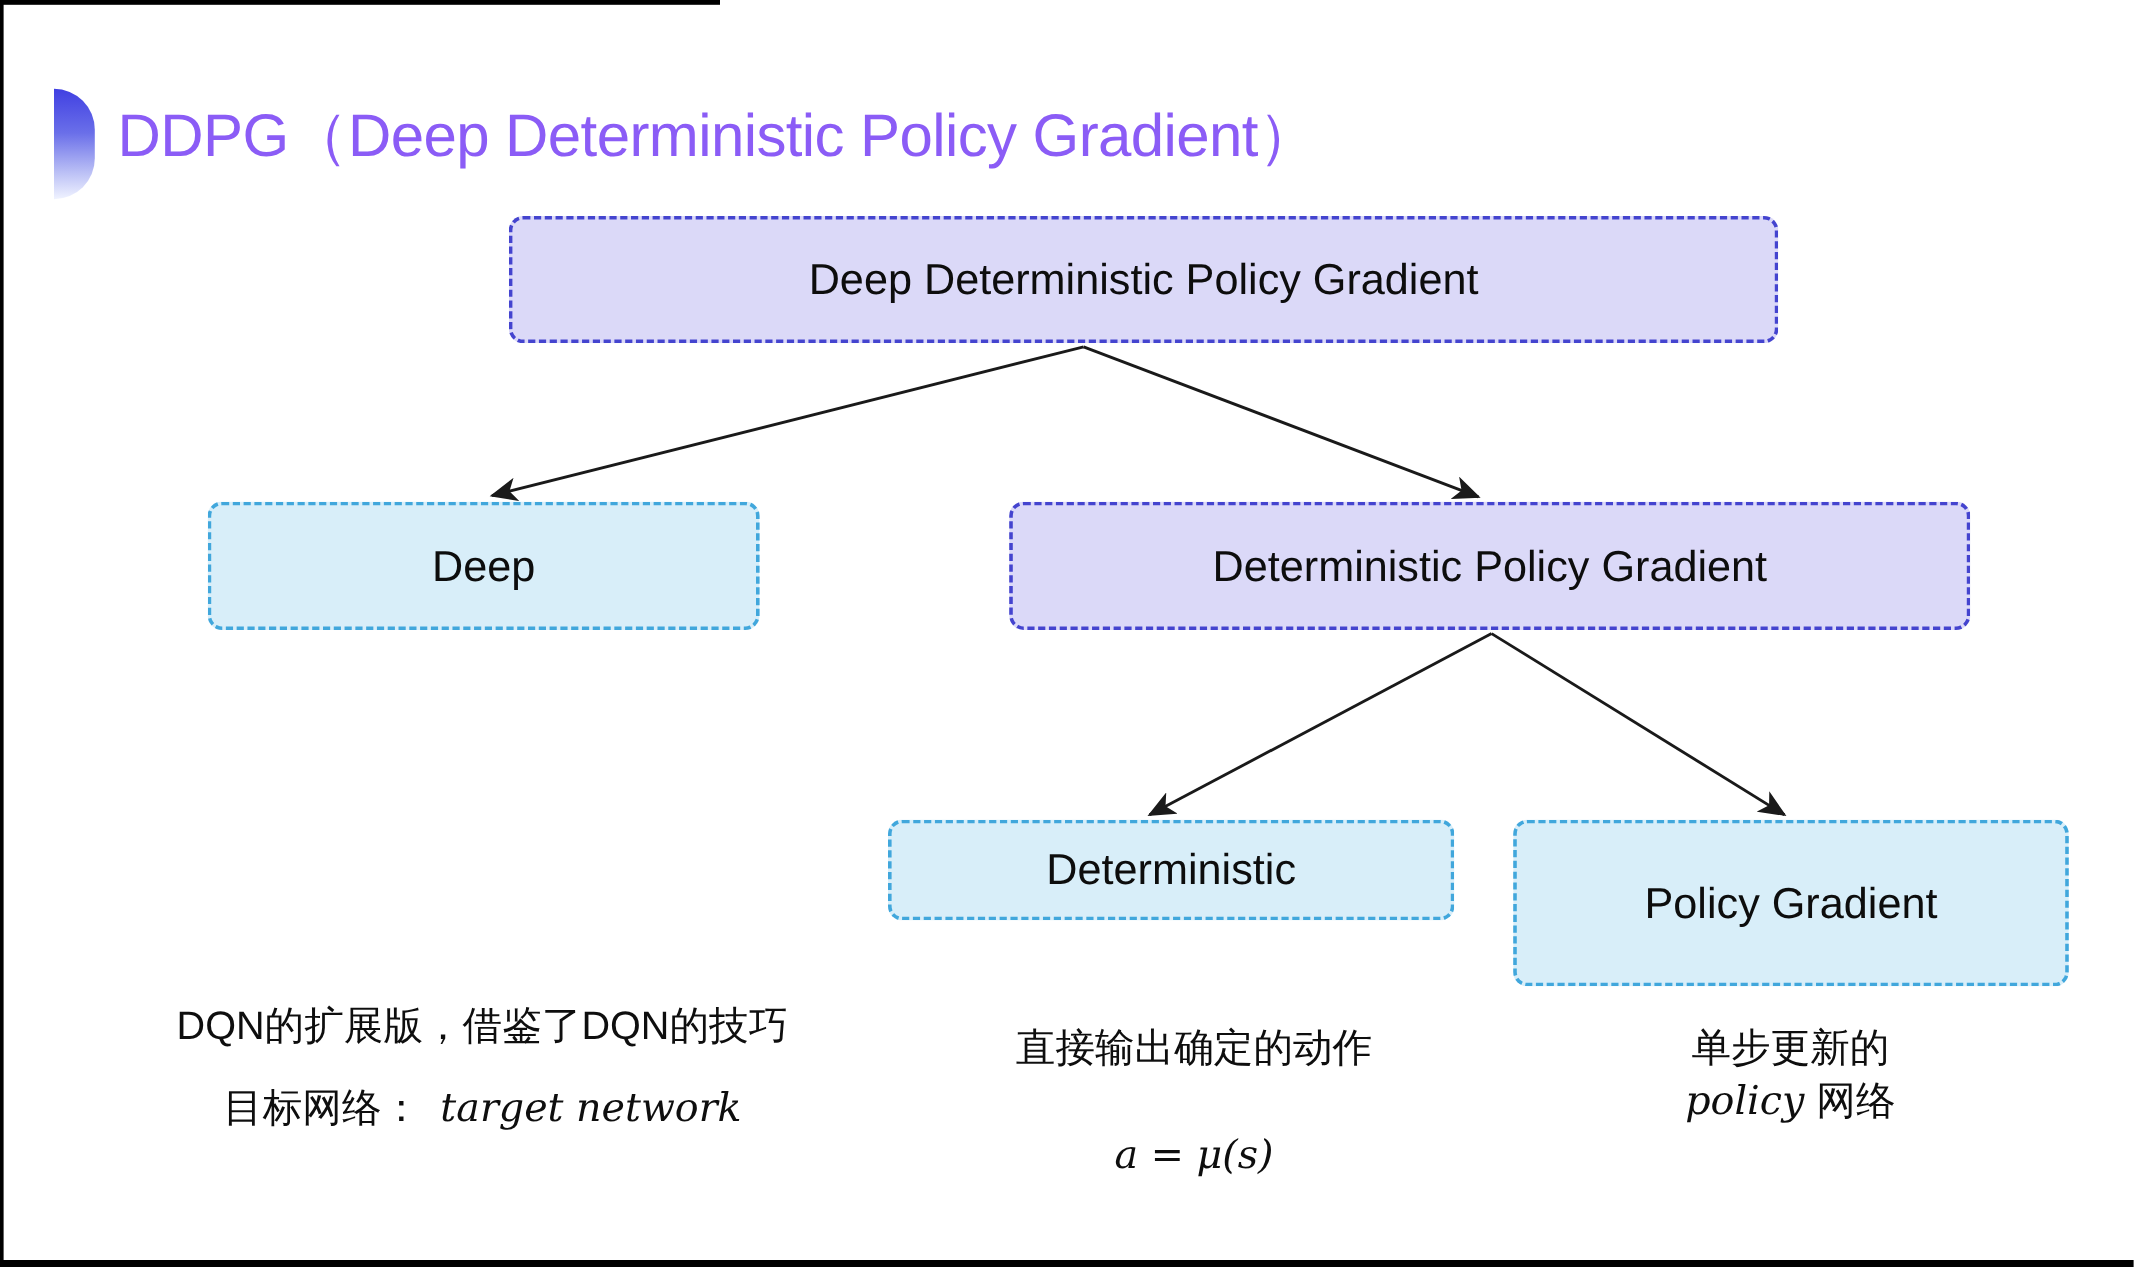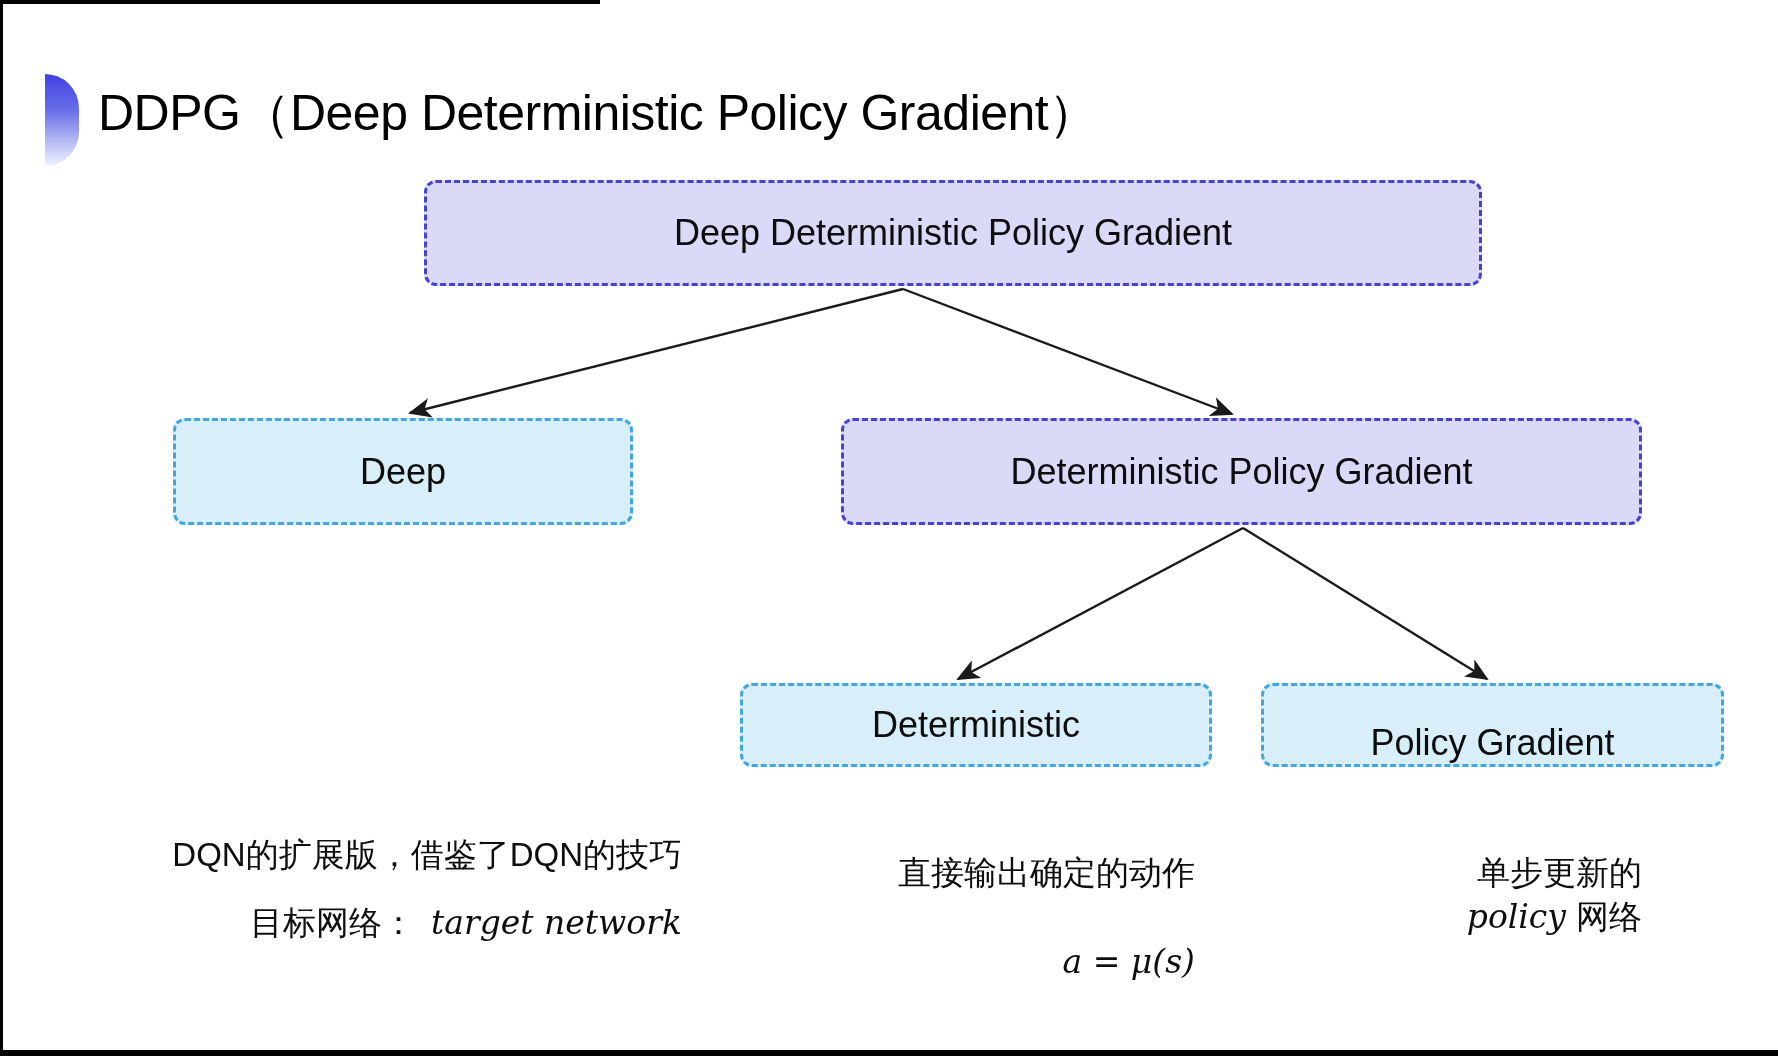--- a/index.html
+++ b/index.html
@@ -20,47 +20,47 @@
 
   
   .accent {
     position: absolute; left: 45px; top: 74px;
     width: 34px; height: 92px;
     border-radius: 0 46px 46px 0;
     background: linear-gradient(180deg, #4040e2 0%, #6a6fe9 40%, #b9bef5 75%, #f0f3ff 100%);
   }
   .title {
     position: absolute; left: 98px; top: 80px;
-    font-size: 50px; font-weight: 500; color: #000000;
+    font-size: 50px; font-weight: 500; color: #8b5cf6;
     letter-spacing: -0.5px; white-space: nowrap;
   }
 
   
   .node {
     position: absolute;
     display: flex; align-items: center; justify-content: center;
     border-radius: 12px;
     font-size: 36px; font-weight: 500; color: #0d0d0d;
     white-space: nowrap;
     box-sizing: border-box;
   }
   .node.purple { background: #dbd9f8; border: 3px dashed #4444cf; }
   .node.cyan   { background: #d8eef9; border: 3px dashed #41a7dc; }
 
   .node-root { left: 424px; top: 180px; width: 1058px; height: 106px; }
   .node-deep { left: 173px; top: 418px; width: 460px; height: 107px; }
   .node-dpg  { left: 841px; top: 418px; width: 801px; height: 107px; }
   .node-det  { left: 692px; top: 683px; width: 472px; height: 84px; margin-left: 48px; }
-  .node-pg   { left: 1261px; top: 683px; width: 463px; height: 84px; align-items: flex-end; }
+  .node-pg   { left: 1261px; top: 683px; width: 463px; height: 139px; }
 
   
   .arrows { position: absolute; left: 0; top: 0; width: 1778px; height: 1056px; pointer-events: none; }
 
   
-  .note { position: absolute; text-align: right; font-size: 33px; font-weight: 500; color: #0e0e0e; }
+  .note { position: absolute; text-align: center; font-size: 33px; font-weight: 500; color: #0e0e0e; }
   .note .line { line-height: 44px; white-space: nowrap; }
   .note-deep { left: 122px; top: 833px; width: 560px; }
   .note-deep .line + .line { margin-top: 24px; }
   .note-det { left: 795px; top: 851px; width: 400px; }
   .note-pg  { left: 1342px; top: 851px; width: 300px; }
   .math {
     font-family: "DejaVu Serif", serif;
     font-style: italic; font-weight: 400;
     font-size: 33px; color: #0e0e0e; margin-top: 45px;
   }

